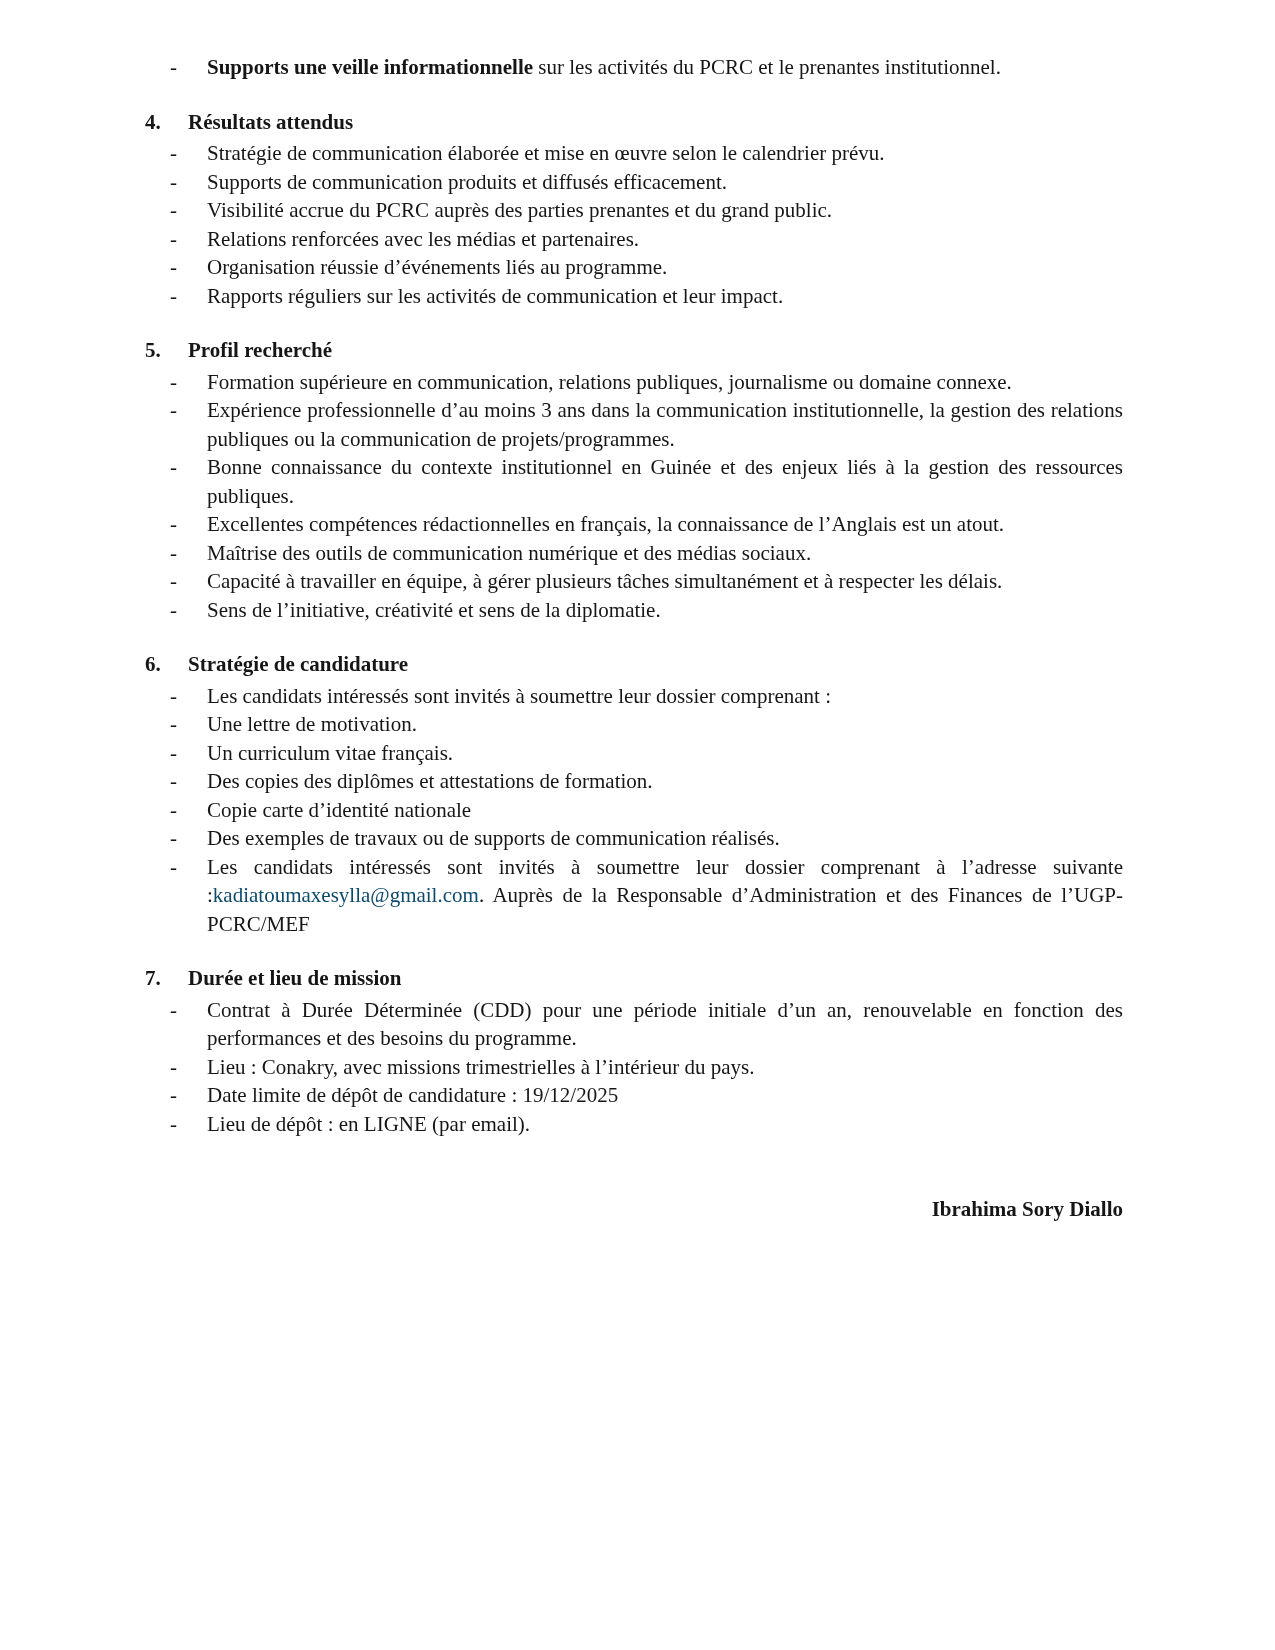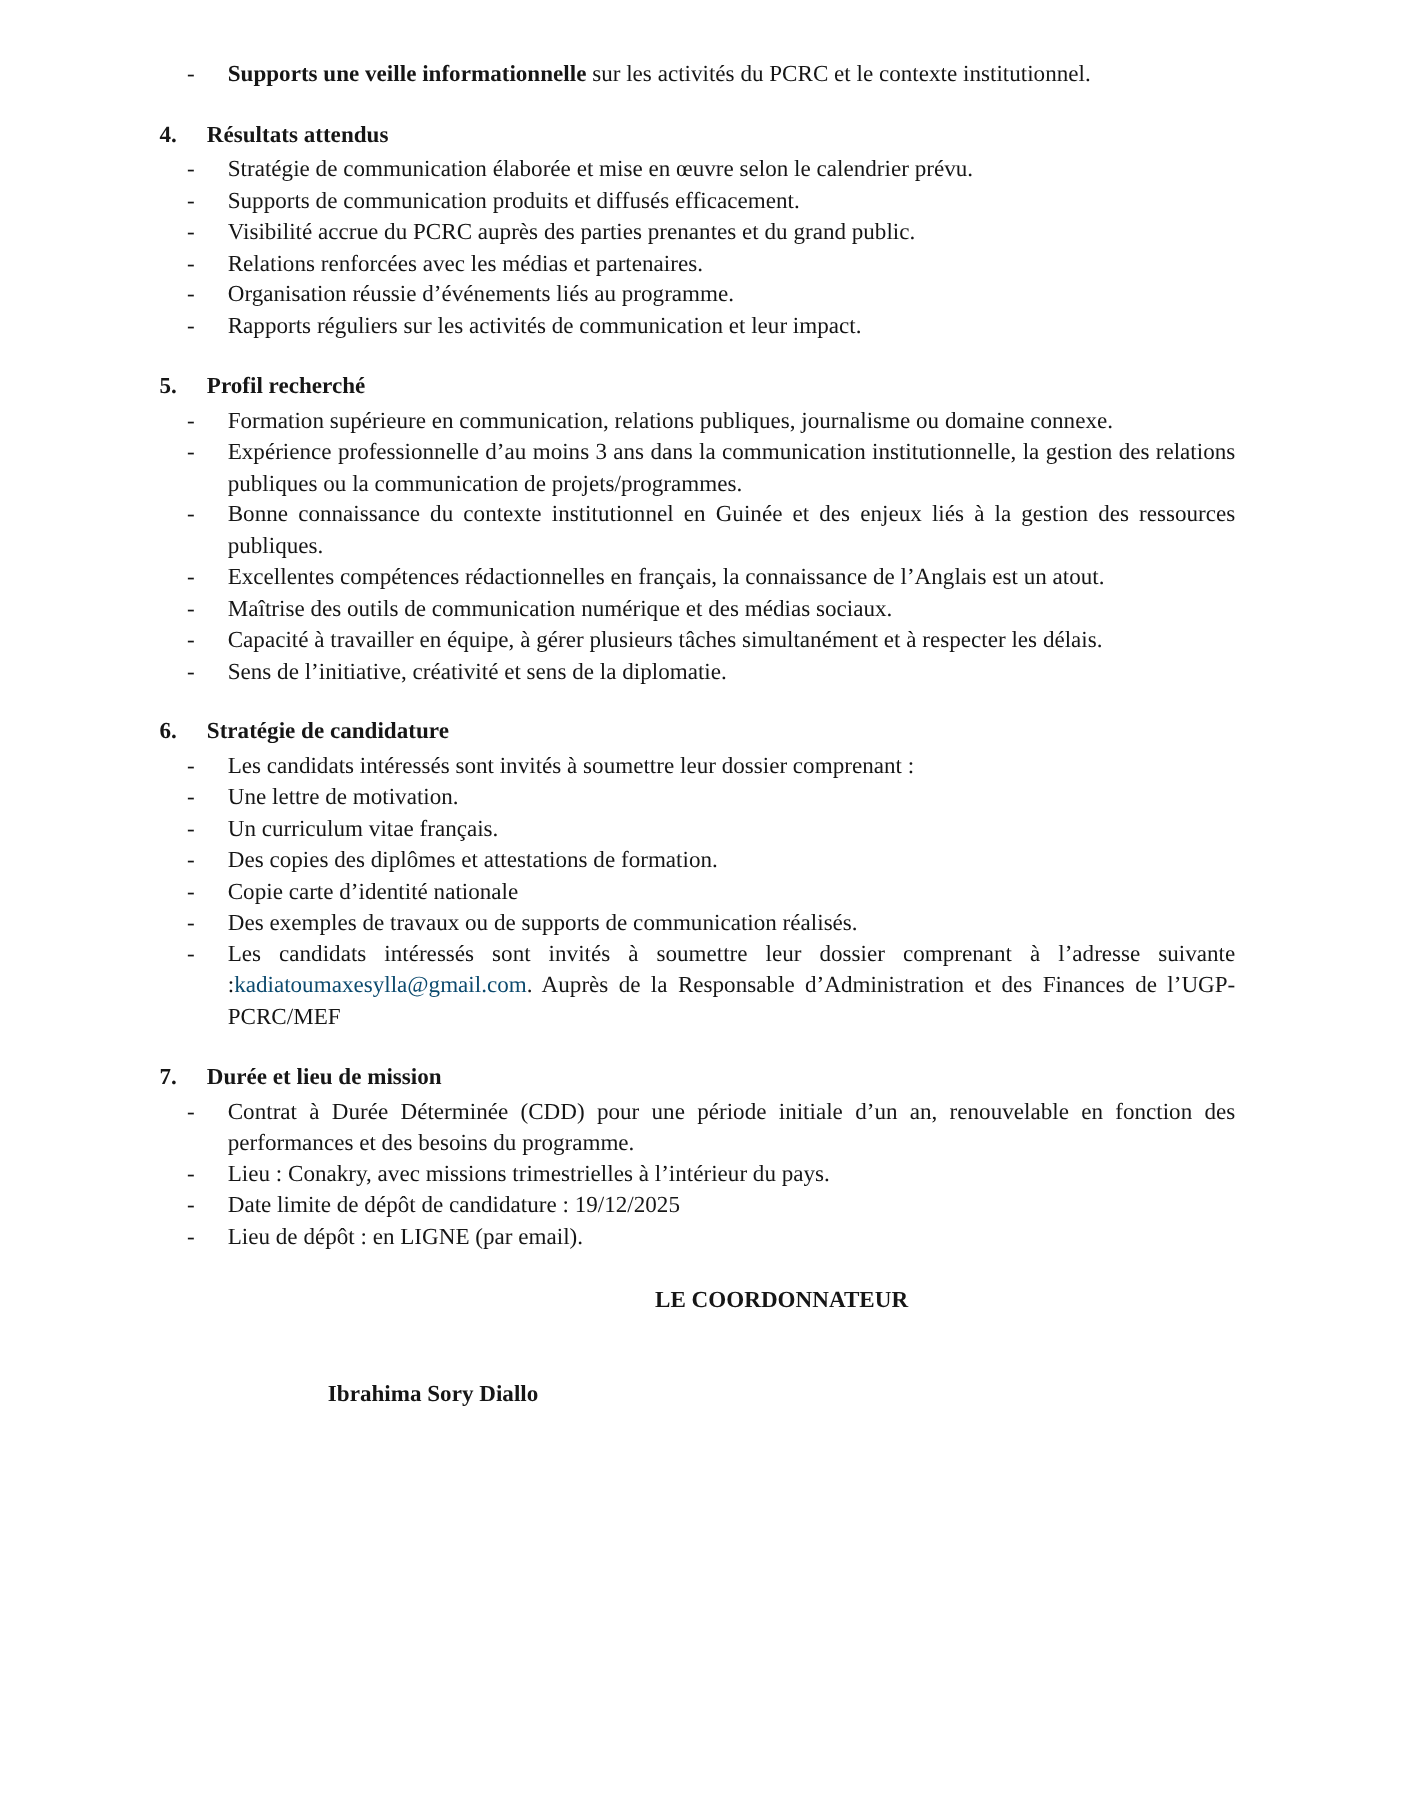--- a/index.html
+++ b/index.html
@@ -23,31 +23,31 @@
   .item { display: flex; margin-left: 25px; }
   .dash { flex: 0 0 37px; }
   .item-text { flex: 1 1 auto; text-align: justify; }
   .bold { font-weight: 700; }
   .section { margin-top: 26px; }
   .section-heading { display: flex; font-weight: 700; margin-bottom: 3px; }
   .sec-num { flex: 0 0 43px; }
   .email-link { text-decoration: none; cursor: pointer; }
   .dateline { text-align: right; margin-top: 27px; }
   .sig-title { font-weight: 700; text-align: center; margin-left: 153px; margin-top: 29px; }
-  .sig-name  { font-weight: 700; text-align: left; margin-left: 153px; margin-top: 57px; }
+  .sig-name  { font-weight: 700; text-align: right; margin-left: 153px; margin-top: 57px; }
 </style>
 </head>
 <body>
 
 <div class="page" style="color: rgb(22, 22, 22); background: rgb(255, 255, 255);">
   <div class="content">
 
     <div class="item intro-item">
       <span class="dash">-</span>
-      <span class="item-text"><span class="bold">Supports une veille informationnelle</span><span> sur les activités du PCRC et le contexte institutionnel.</span></span>
+      <span class="item-text"><span class="bold">Supports une veille informationnelle</span><span> sur les activités du PCRC et le prenantes institutionnel.</span></span>
     </div>
 
     <div id="sections">
         <div class="section">
           <div class="section-heading">
             <span class="sec-num">4.</span>
             <span class="sec-title">Résultats attendus</span>
           </div>
           <div class="item">
             <span class="dash">-</span>
@@ -159,17 +159,16 @@
             <span class="dash">-</span>
             <span class="item-text">Date limite de dépôt de candidature : 19/12/2025</span>
           </div>
           <div class="item">
             <span class="dash">-</span>
             <span class="item-text">Lieu de dépôt : en LIGNE (par email).</span>
           </div>
         </div>
       </div>
 
-    <div class="sig-title">LE COORDONNATEUR</div>
     <div class="sig-name">Ibrahima Sory Diallo</div>
 
   </div>
 </div>
 
 </body></html>

